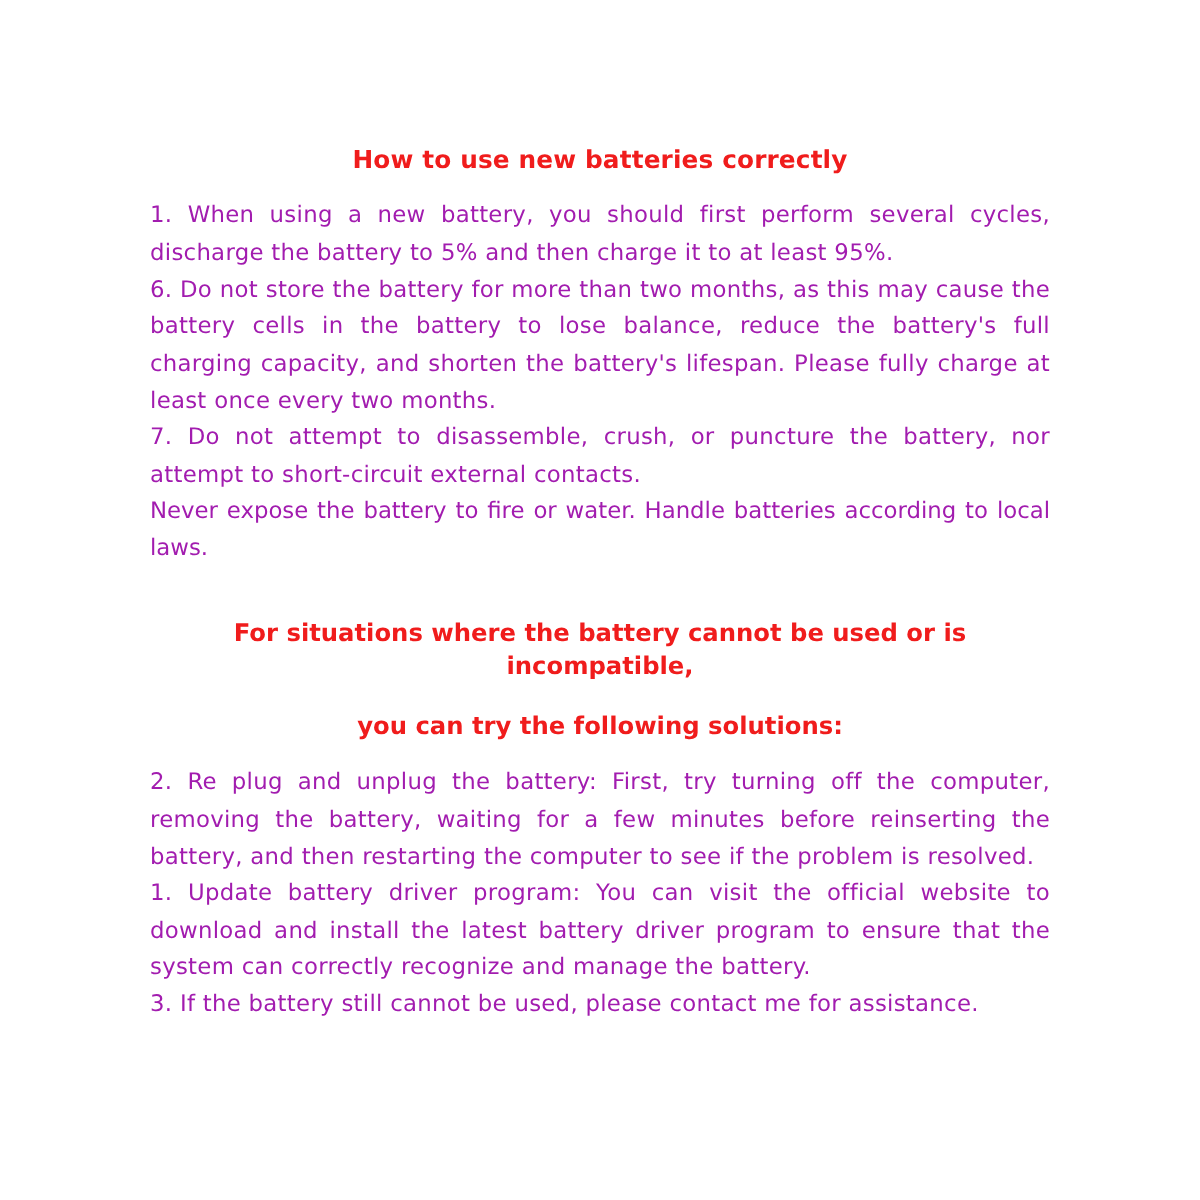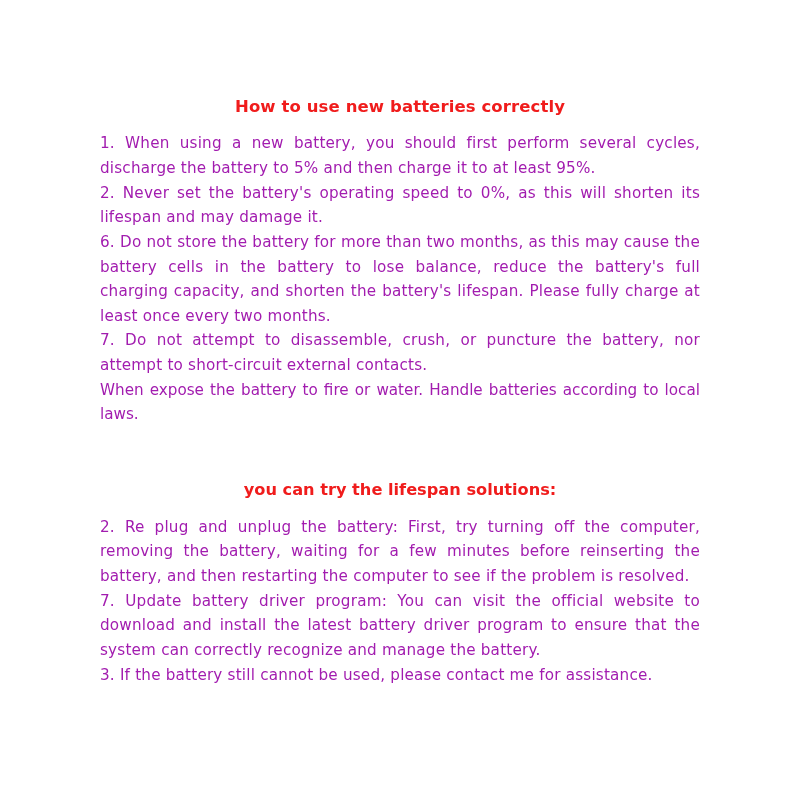--- a/index.html
+++ b/index.html
@@ -61,29 +61,29 @@
 </style>
 </head>
 <body>
 
 <div class="page">
 
   <h1 class="doc-title">How to use new batteries correctly</h1>
 
   <div class="body-block">
     <p class="num">1.  When using a new battery, you should first perform several cycles, discharge the battery to 5% and then charge it to at least 95%.</p>
-    <p class="num">2.  Never set the battery's operating speed to 0%, as this will shorten its lifespan and may damage it.</p>
     <p class="num">6.  Do not store the battery for more than two months, as this may cause the battery cells in the battery to lose balance, reduce the battery's full charging capacity, and shorten the battery's lifespan. Please fully charge at least once every two months.</p>
     <p class="num">7.  Do not attempt to disassemble, crush, or puncture the battery, nor attempt to short-circuit external contacts.</p>
-    <p>When expose the battery to fire or water. Handle batteries according to local laws.</p>
+    <p>Never expose the battery to fire or water. Handle batteries according to local laws.</p>
   </div>
 
   <div class="gap"></div>
 
-  <h2 class="section-heading second-line">you can try the lifespan solutions:</h2>
+  <h2 class="section-heading">For situations where the battery cannot be used or is incompatible,</h2>
+  <h2 class="section-heading second-line">you can try the following solutions:</h2>
 
   <div class="body-block">
     <p class="num">2.  Re plug and unplug the battery: First, try turning off the computer, removing the battery, waiting for a few minutes before reinserting the battery, and then restarting the computer to see if the problem is resolved.</p>
-    <p class="num">7.  Update battery driver program: You can visit the official website to download and install the latest battery driver program to ensure that the system can correctly recognize and manage the battery.</p>
+    <p class="num">1.  Update battery driver program: You can visit the official website to download and install the latest battery driver program to ensure that the system can correctly recognize and manage the battery.</p>
     <p class="num">3.  If the battery still cannot be used, please contact me for assistance.</p>
   </div>
 
 </div>
 
 </body></html>

